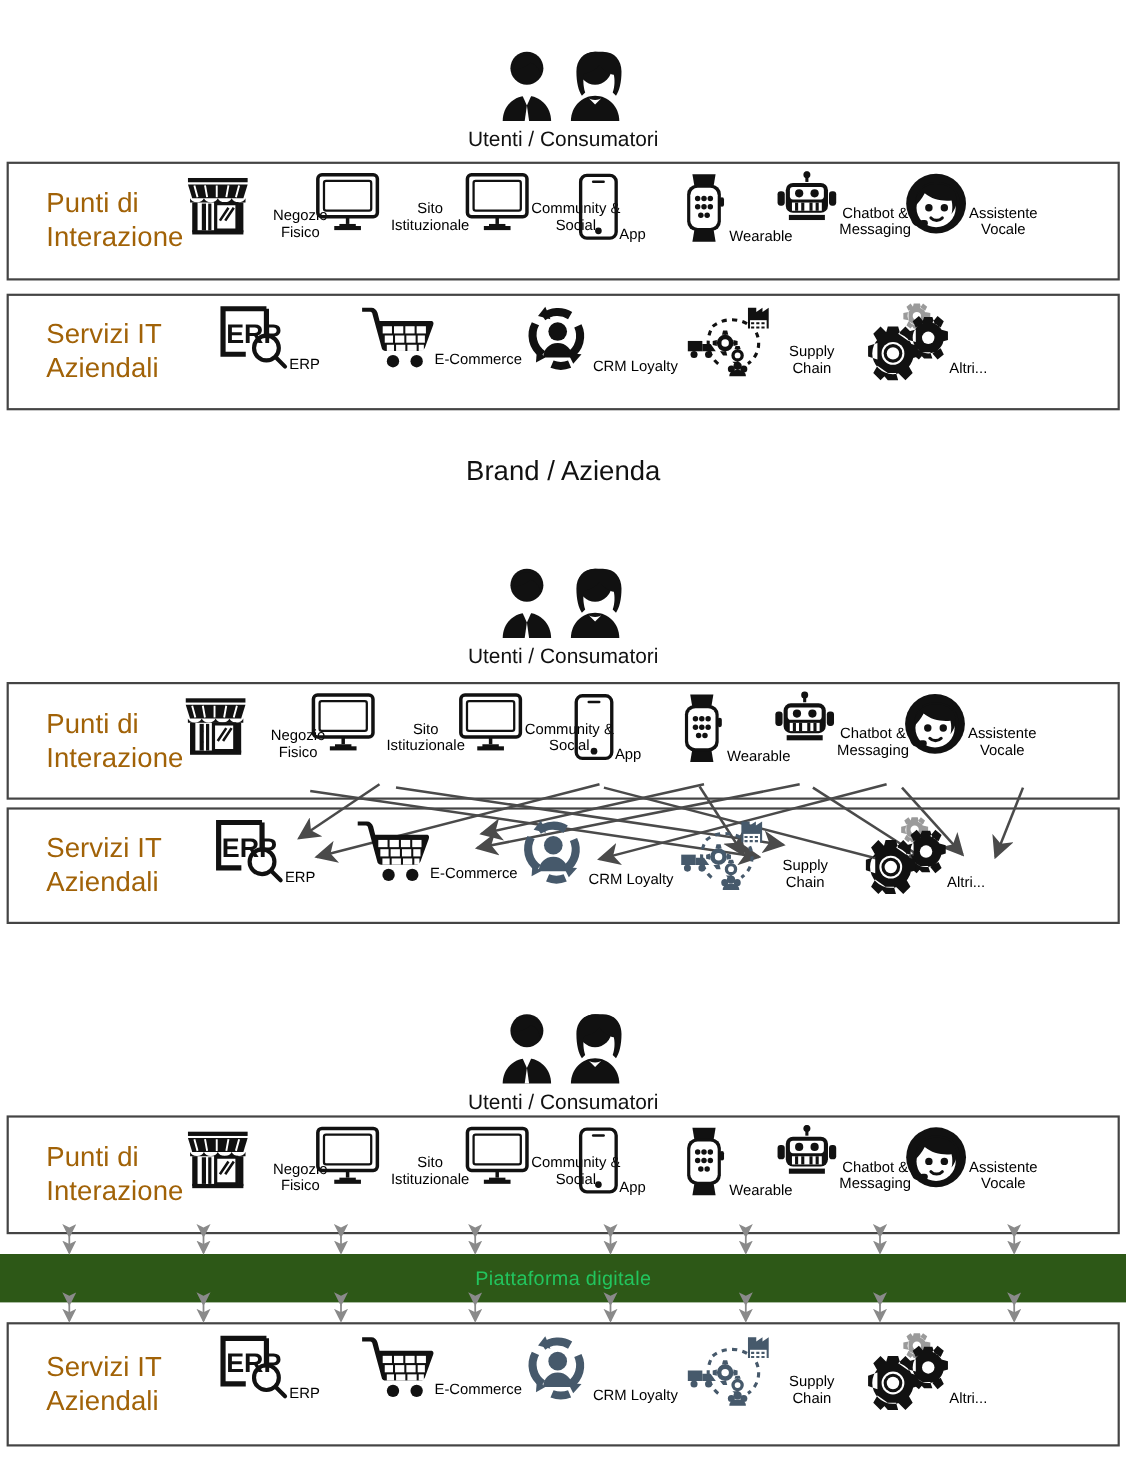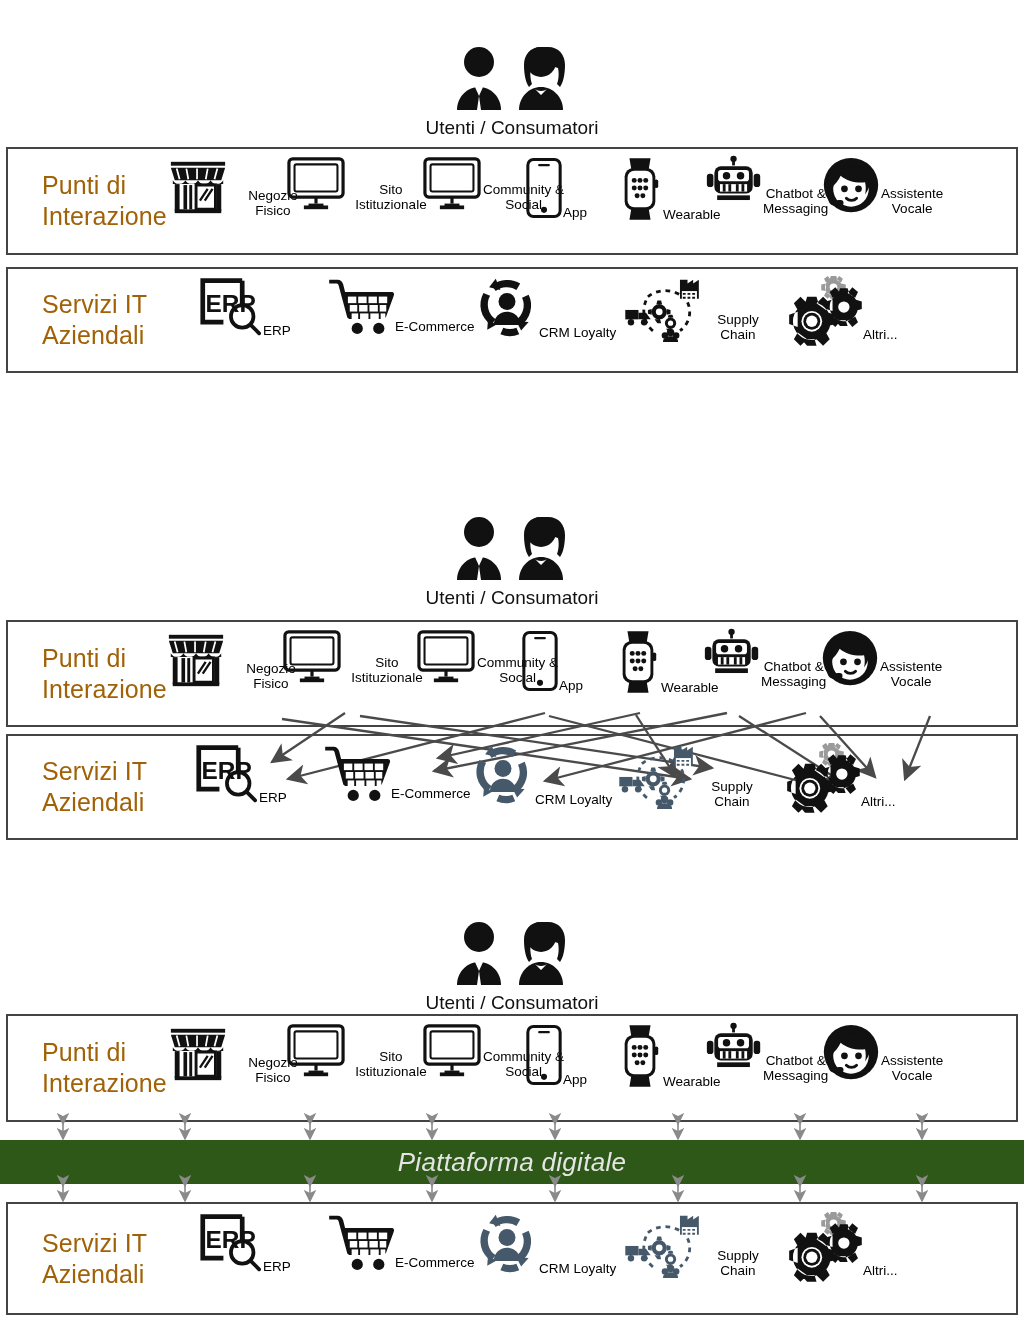--- a/index.html
+++ b/index.html
@@ -35,21 +35,21 @@
   }
   .grouphdr .cap{font-size:19px;margin-top:3px;color:#111;}
 
   .bigtext{position:absolute;font-size:25px;color:#111;text-align:center;}
 
   .greenbar{
     position:absolute;box-sizing:border-box;background:#2d5817;
     display:flex;align-items:center;justify-content:center;
   }
   .greenbar span{
-    color:#e5e5e5;font-size:26px;letter-spacing:.3px;font-style:italic;
+    color:#22c55e;font-size:18px;letter-spacing:.3px;
   }
 
   svg{display:block;overflow:visible;}
   .connlayer{position:absolute;left:0;top:0;pointer-events:none;}
 </style>
 </head>
 <body>
 
 <div class="stage">
 
@@ -73,20 +73,21 @@
   <div class="panel" style="left:6px;top:131px;width:1012px;height:108px;">
     <div class="rowlabel">Punti di
 Interazione</div>
   </div>
 
   <div class="panel" style="left:6px;top:251px;width:1012px;height:106px;">
     <div class="rowlabel">Servizi IT
 Aziendali</div>
   </div>
 
+  <div class="bigtext" style="left:0;top:398px;width:1024px;">Brand / Azienda</div>
 
   <div class="grouphdr" style="left:0;top:498px;width:1024px;">
     <svg class="ico" width="132" height="70" viewBox="0 0 132 70">
       <g fill="#111">
         <circle cx="33" cy="18" r="15"></circle>
         <path d="M33 6 a14 14 0 0 1 14 13 c0 2 -1 4 -2 5 c-1 -7 -5 -10 -9 -11 c-3 3 -8 6 -15 6 c0 -7 5 -13 12 -13z"></path>
         <path d="M11 66 c0 -13 10 -23 22 -23 c12 0 22 10 22 23 z"></path>
         <path d="M29 43 l4 9 l4 -9 l-2 -1 h-4z" fill="#fff"></path>
         <path d="M33 52 l-2 14 h4z" fill="#fff"></path>
         <circle cx="95" cy="18" r="15"></circle>

